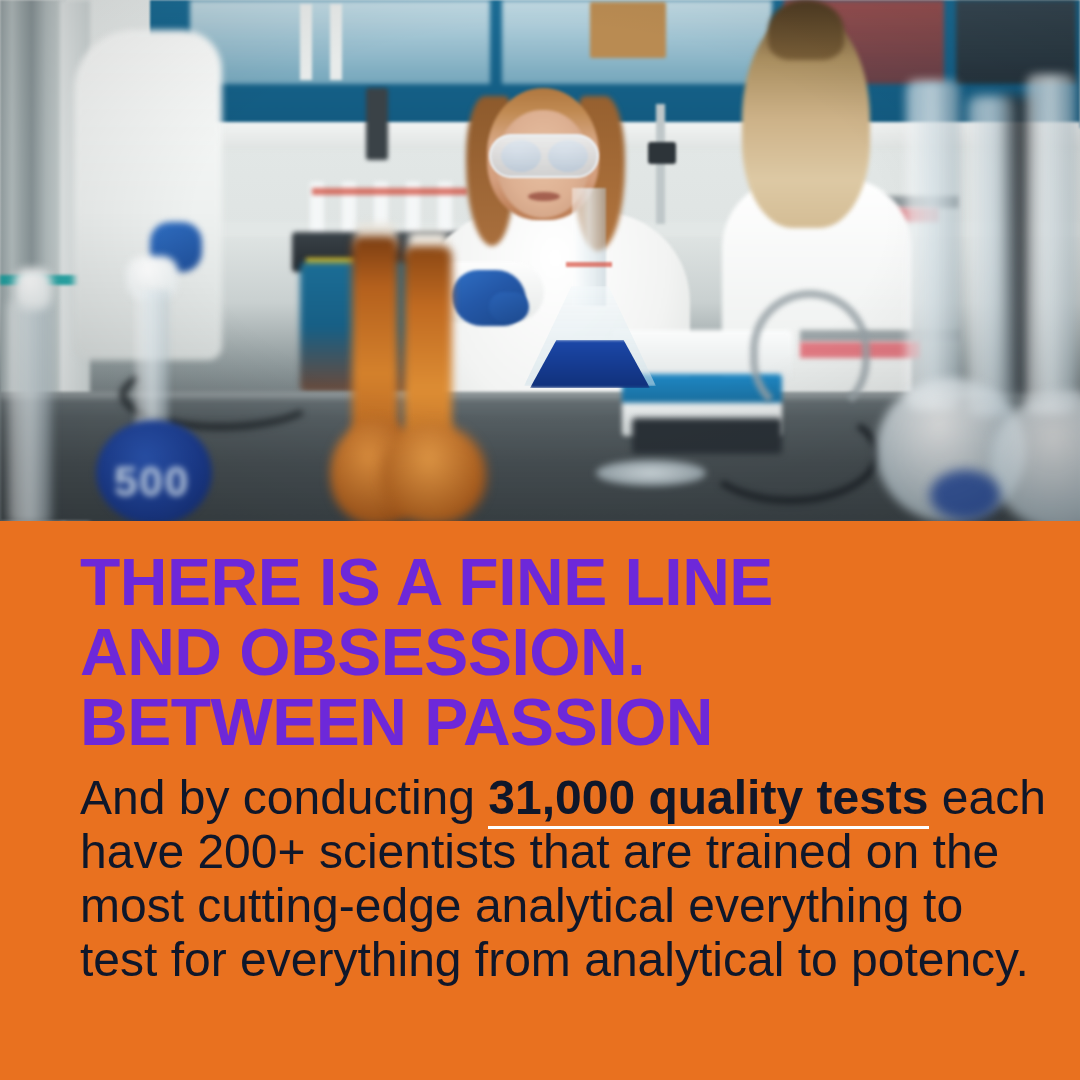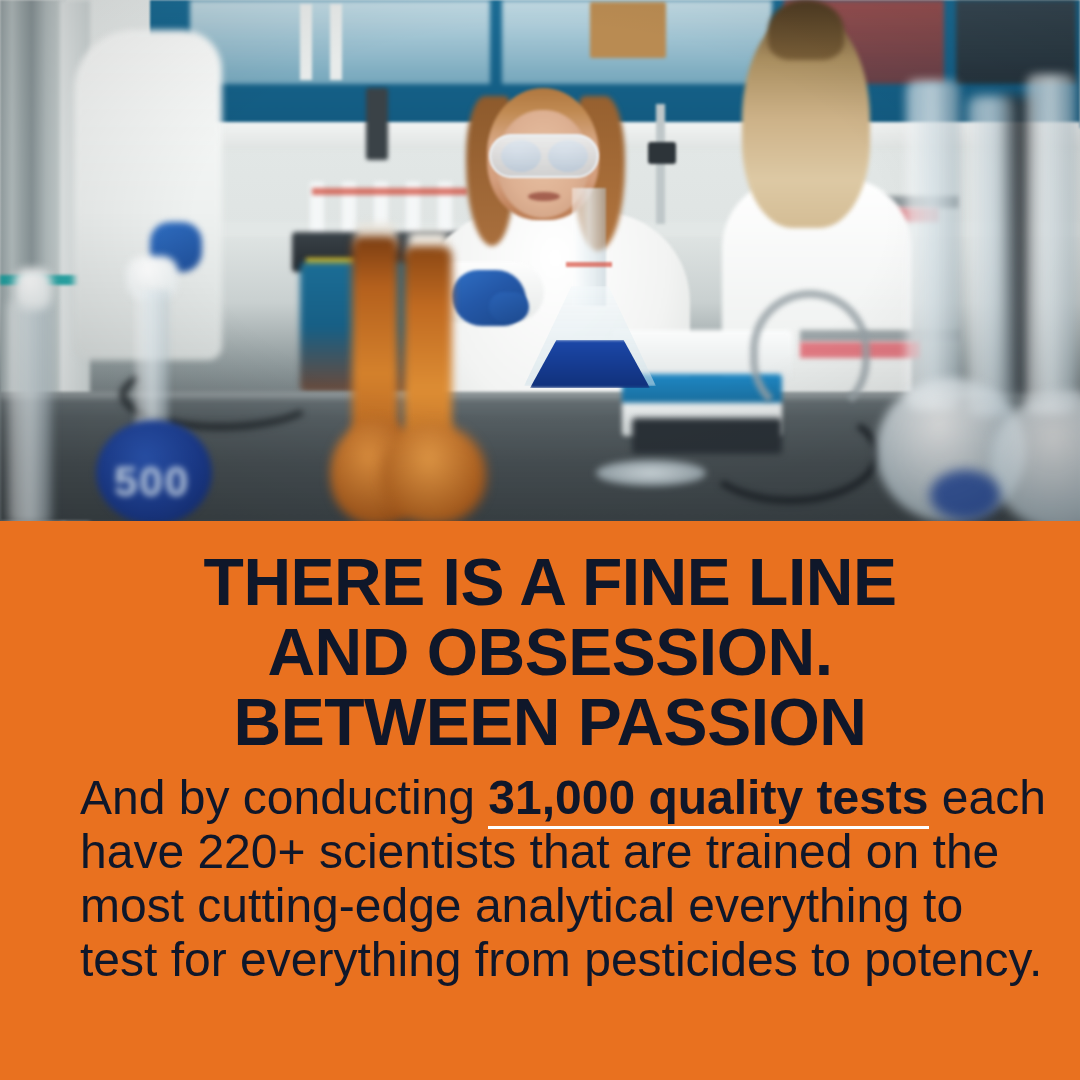--- a/index.html
+++ b/index.html
@@ -398,28 +398,27 @@
   
   .panel {
     position:absolute;
     left:0; top:521px; width:1080px; height:559px;
     background:#e9711f;
   }
 
   .headline {
     position:absolute;
     left:80px; top:547px; width:940px;
-    color:#0f172a;
+    color:#6d28d9;
     font-family:"Liberation Sans", sans-serif;
     font-weight:700;
     font-size:66px;
     line-height:70px;
     letter-spacing:-0.5px;
     text-transform:uppercase;
-    text-align:center;
   }
   .headline .hl-line { display:block; white-space:nowrap; }
 
   .body-copy {
     position:absolute;
     left:80px; top:771px; width:950px;
     color:#0f172a;
     font-family:"Liberation Sans", sans-serif;
     font-weight:400;
     font-size:48px;
@@ -537,18 +536,18 @@
   <div class="panel"></div>
 
   <div class="headline">
     <span class="hl-line">THERE IS A FINE LINE</span>
     <span class="hl-line">AND OBSESSION.</span>
     <span class="hl-line">BETWEEN PASSION</span>
   </div>
 
   <div class="body-copy">
     <span class="b-line"><span>And by conducting </span><span class="hi">31,000 quality tests</span><span> each</span></span>
-    <span class="b-line">have 220+ scientists that are trained on the</span>
+    <span class="b-line">have 200+ scientists that are trained on the</span>
     <span class="b-line">most cutting-edge analytical everything to</span>
-    <span class="b-line">test for everything from pesticides to potency.</span>
+    <span class="b-line">test for everything from analytical to potency.</span>
   </div>
 
 </div>
 
 </body></html>

